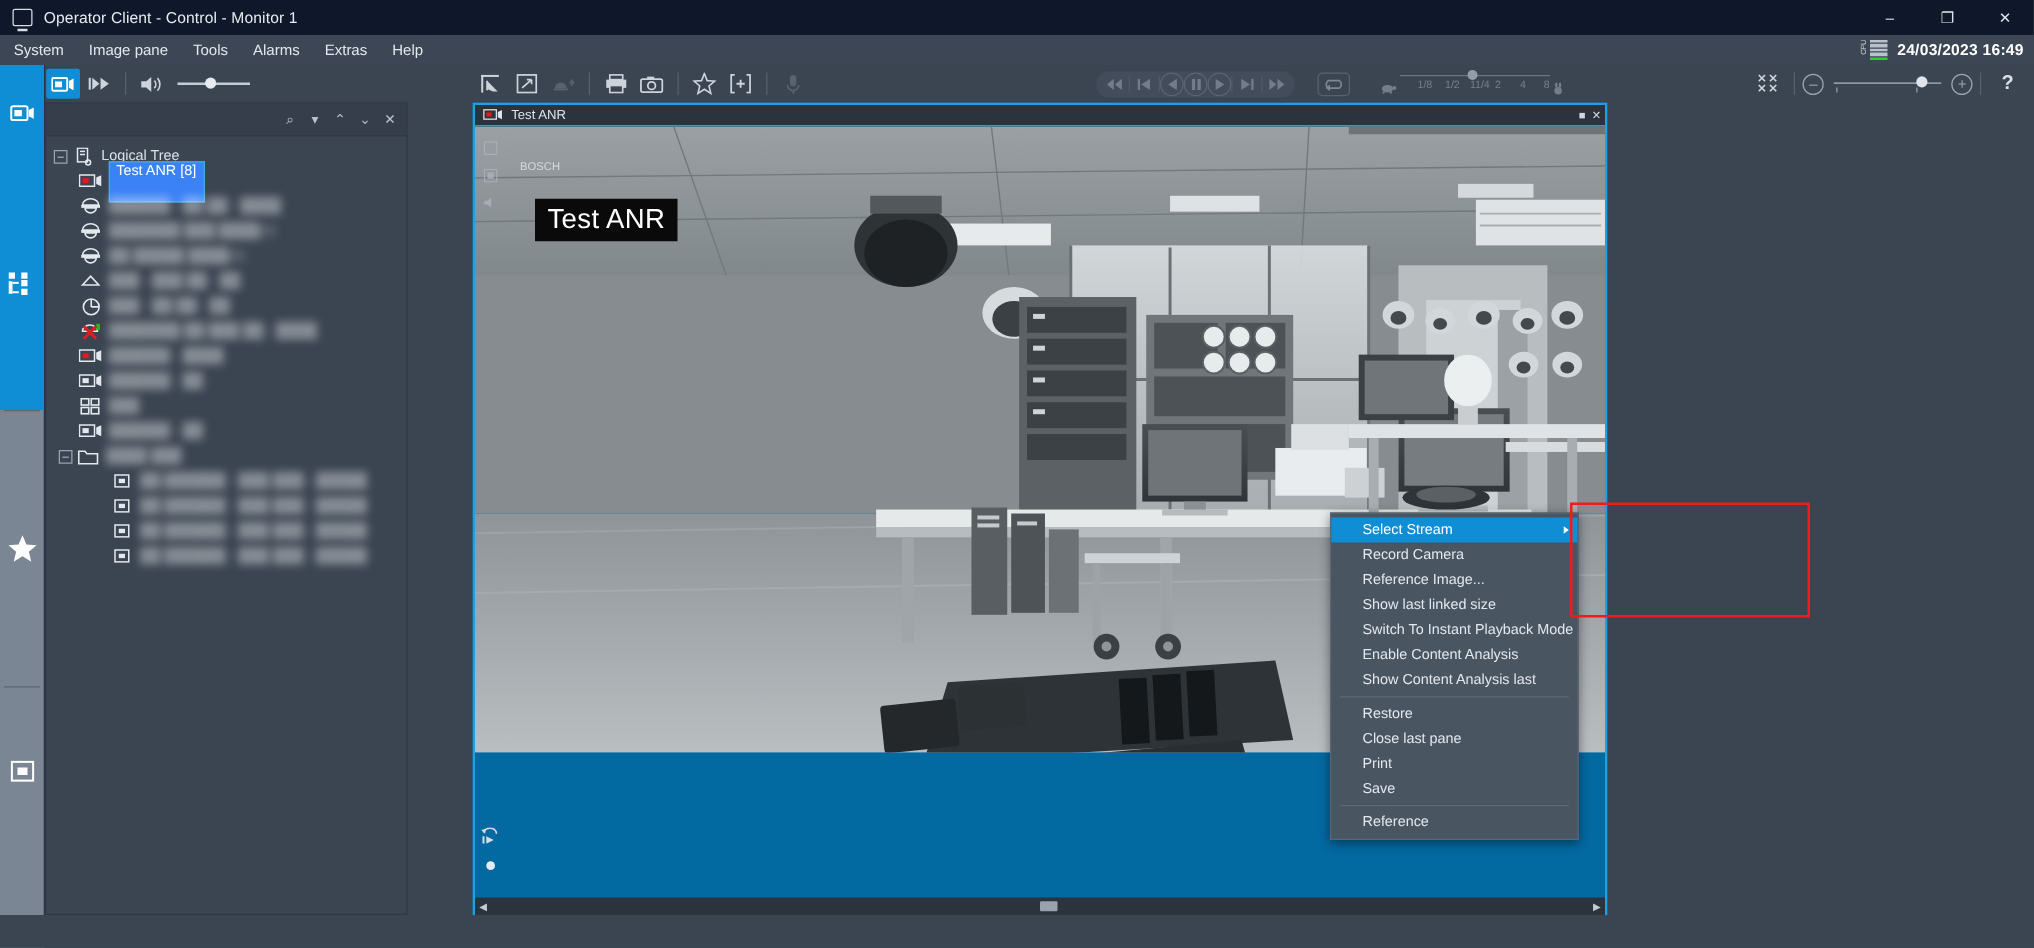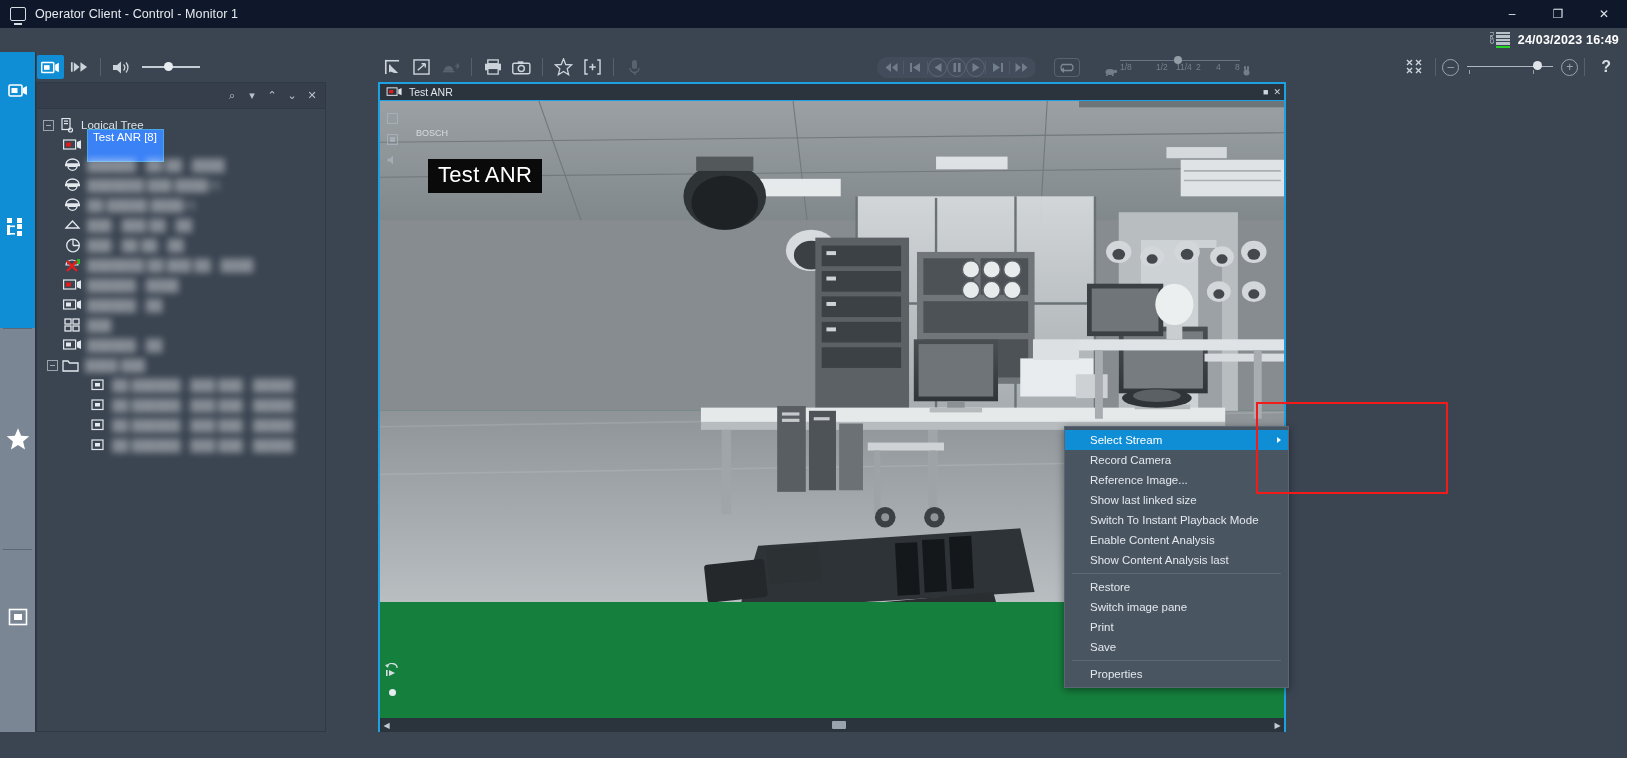--- a/index.html
+++ b/index.html
@@ -143,21 +143,21 @@
     position:absolute;left:0;top:0;width:100%;height:17px;background:#2b333d;
     display:flex;align-items:center;border-bottom:1px solid #1ea1e2;
   }
   .pane-header .cam-ico{margin-left:6px;margin-right:6px;display:flex;}
   .pane-header .ptitle{color:#dfe5ea;font-size:10.5px;}
   .pane-hdr-btns{position:absolute;right:3px;top:0;height:17px;display:flex;align-items:center;gap:5px;}
   .pane-hdr-btns span{color:#cfd6dd;font-size:9px;line-height:1;}
 
   .video{
     position:absolute;left:0;top:17px;width:100%;height:631px;overflow:hidden;
-    background:#15803d;
+    background:#0369a1;
   }
   .vpic{position:absolute;inset:0;}
 
   .ovl-label{
     position:absolute;left:48px;top:58px;background:#0a0a0a;color:#fff;
     font-size:22px;padding:3px 10px 5px;letter-spacing:.3px;
   }
   .ovl-time{
     position:absolute;right:0px;top:58px;background:#0a0a0a;color:#fff;
     font-size:23px;padding:3px 11px 5px;letter-spacing:.4px;white-space:nowrap;
@@ -175,21 +175,21 @@
   .vdot{width:7px;height:7px;border-radius:50%;background:#e6ebef;}
   .vscroll{
     position:absolute;left:0;bottom:0;width:100%;height:14px;background:#2b333d;
     display:flex;align-items:center;
   }
   .vscroll .arr{width:13px;color:#c3cad2;font-size:8px;display:flex;align-items:center;justify-content:center;}
   .vscroll .thumb{position:absolute;left:50%;top:3px;width:14px;height:8px;background:#98a3ae;border-radius:1px;}
 
   
   .ctxmenu{
-    position:absolute;left:1064px;top:426px;width:225px;background:#4a5562;
+    position:absolute;left:1064px;top:410px;width:199px;background:#4a5562;
     border:1px solid #5b6674;padding:3px 0;z-index:40;
     box-shadow:0 2px 8px rgba(0,0,0,.45);
   }
   .ctxitem{
     height:20px;display:flex;align-items:center;padding:0 8px 0 25px;
     color:#e3e8ed;font-size:11.5px;position:relative;white-space:nowrap;
   }
   .ctxitem.hl{background:#0f8ed6;color:#fff;}
   .ctxitem .arrow{position:absolute;right:7px;top:7px;width:0;height:0;
     border-left:4px solid #ffffff;border-top:3.5px solid transparent;border-bottom:3.5px solid transparent;}
@@ -223,20 +223,28 @@
   <div class="titlebar">
     <div class="app-icon"></div>
     <div class="title">Operator Client - Control - Monitor 1</div>
     <div class="win-btns">
       <div class="win-btn">–</div>
       <div class="win-btn">❐</div>
       <div class="win-btn close">✕</div>
     </div>
   </div>
 
+  <div class="menubar">
+    <div class="mi">System</div>
+    <div class="mi">Image pane</div>
+    <div class="mi">Tools</div>
+    <div class="mi">Alarms</div>
+    <div class="mi">Extras</div>
+    <div class="mi">Help</div>
+  </div>
 
   <div class="sysinfo">
     <div class="cpu-wrap">
       <div class="cpu-label">CPU</div>
       <div class="cpu-bars">
           <i></i>
           <i></i>
           <i></i>
           <i></i>
           <i class="g"></i>
@@ -428,21 +436,21 @@
           <div class="knob"></div>
         <div class="turtle">
           <svg width="14" height="8" viewBox="0 0 14 8">
               <ellipse cx="6" cy="4" rx="4.5" ry="3" fill="#9aa5b1"></ellipse>
               <circle cx="11.5" cy="3.4" r="1.6" fill="#9aa5b1"></circle>
               <rect x="2" y="6.3" width="1.6" height="1.7" fill="#9aa5b1"></rect>
               <rect x="8" y="6.3" width="1.6" height="1.7" fill="#9aa5b1"></rect>
             </svg>
         </div>
         <div class="ticks">
-          <span style="position:absolute;left:18px;">1/8</span>
+          <span style="position:absolute;left:32px;">1/8</span>
           <span style="position:absolute;left:36px;margin-left:42px;">1/4</span>
           <span style="position:absolute;left:54px;">1/2</span>
           <span style="position:absolute;left:74px;">1</span>
           <span style="position:absolute;left:94px;">2</span>
           <span style="position:absolute;left:114px;">4</span>
           <span style="position:absolute;left:133px;">8</span>
         </div>
         <div class="rabbit">
           <svg width="11" height="10" viewBox="0 0 11 10">
               <ellipse cx="5.5" cy="6.5" rx="3" ry="3" fill="#9aa5b1"></ellipse>
@@ -990,31 +998,31 @@
       <span>Enable Content Analysis</span>
     </div>
     <div class="ctxitem">
       <span>Show Content Analysis last</span>
     </div>
     <div class="ctxsep"></div>
     <div class="ctxitem">
       <span>Restore</span>
     </div>
     <div class="ctxitem">
-      <span>Switch image pane</span>
+      <span>Close last pane</span>
     </div>
     <div class="ctxitem">
       <span>Print</span>
     </div>
     <div class="ctxitem">
       <span>Save</span>
     </div>
     <div class="ctxsep"></div>
     <div class="ctxitem">
-      <span>Properties</span>
+      <span>Reference</span>
     </div>
   </div>
 
 
   <div class="redbox"></div>
 
   <div class="statusbar"></div>
 </div>
 
 </body></html>

